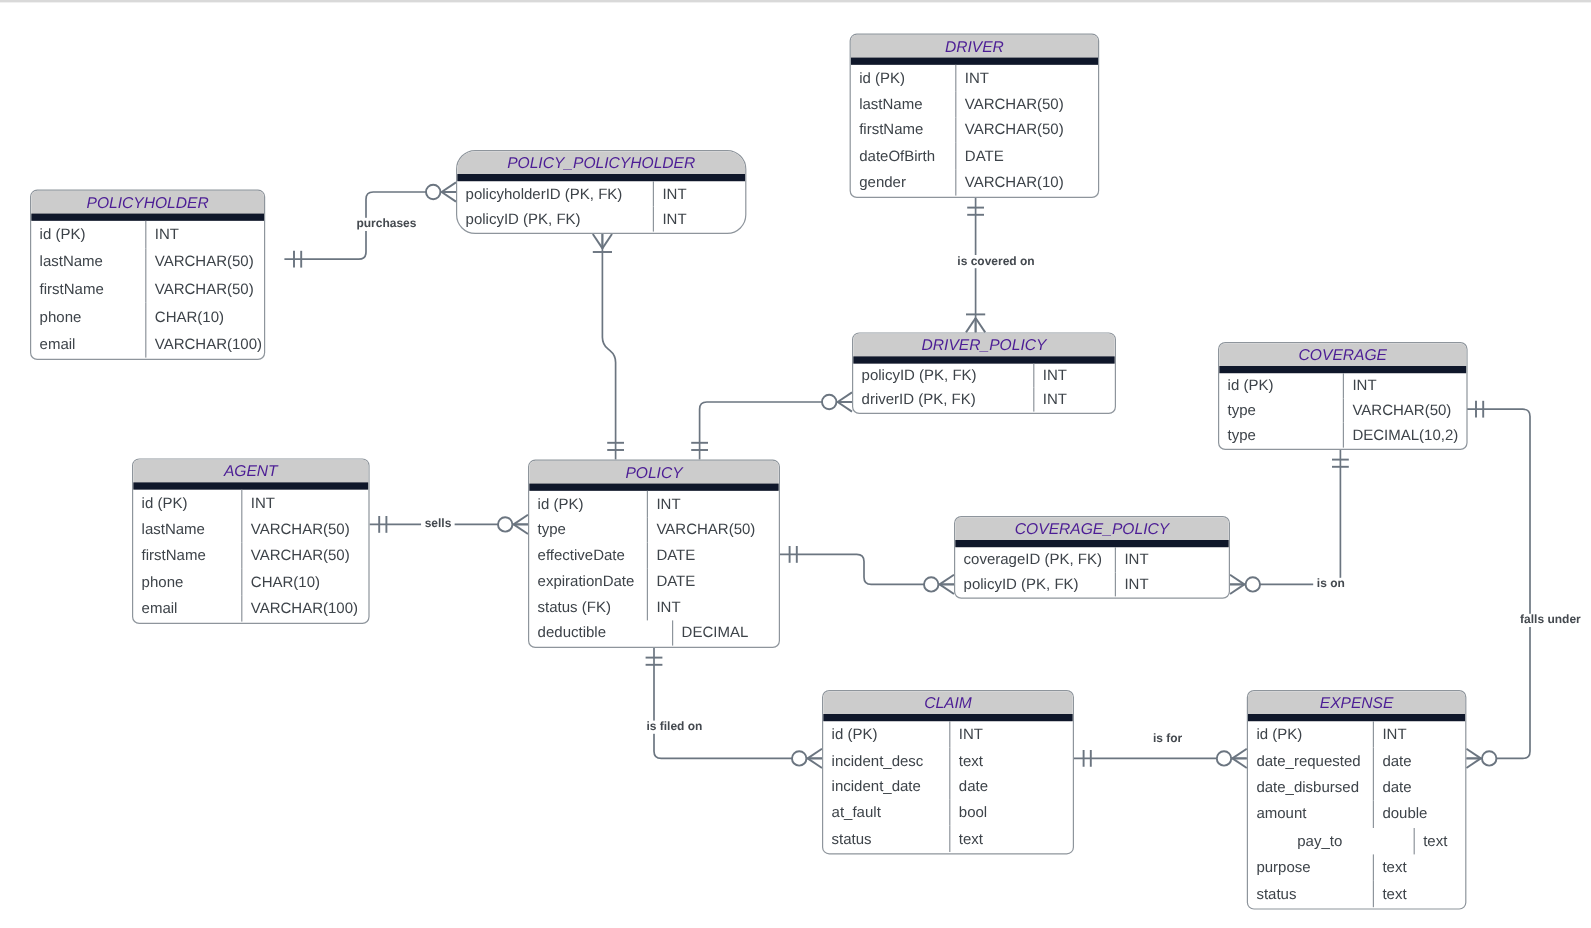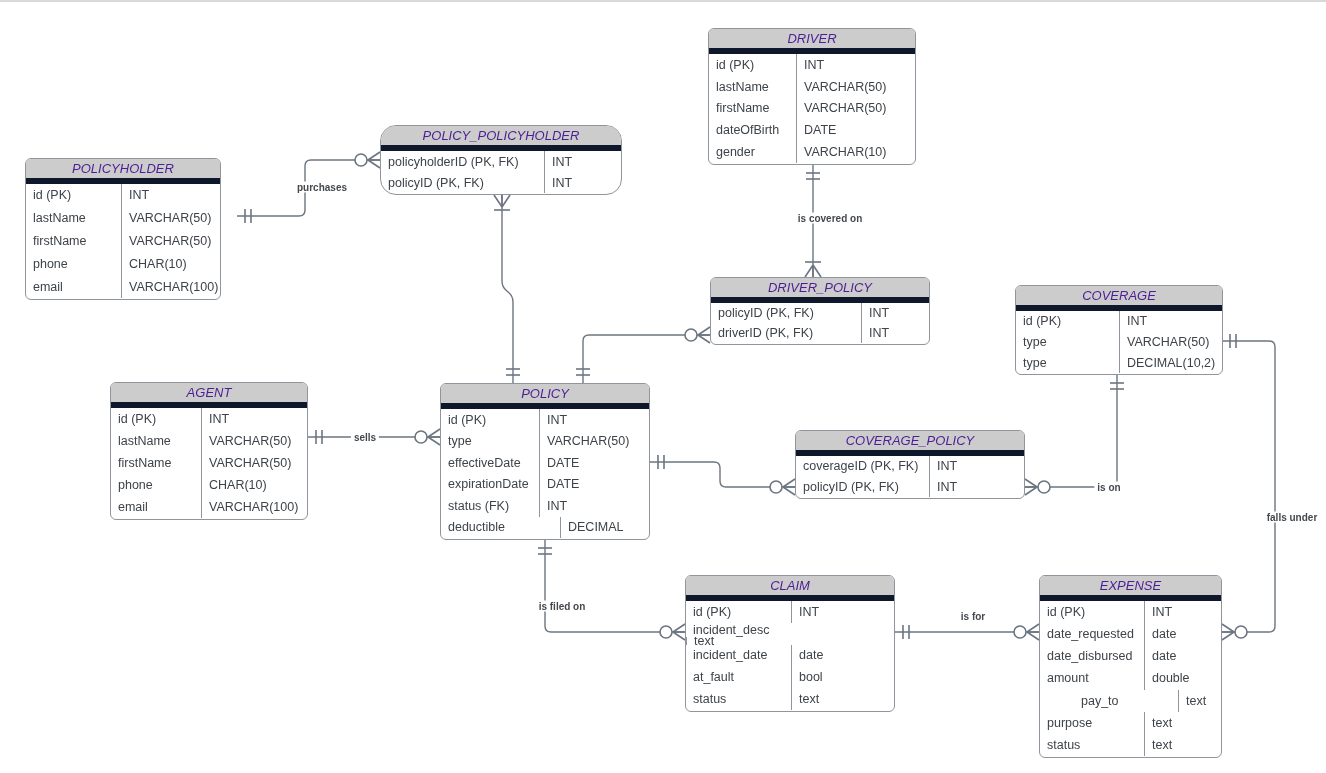--- a/index.html
+++ b/index.html
@@ -258,21 +258,21 @@
         <div class="ecell" style="width: 133px;">policyID (PK, FK)</div>
         <div class="ecell type">INT</div>
       </div>
     </div>
     <div class="etable" style="left: 685px; top: 575px; width: 210px; height: 137px;">
       <div class="ehead" style="height: 25px;">CLAIM</div>
       <div class="erow" style="height: 21.8px;">
         <div class="ecell" style="width: 105px;">id (PK)</div>
         <div class="ecell type">INT</div>
       </div>
-      <div class="erow" style="height: 21.8px; flex-direction: column;">
+      <div class="erow" style="height: 21.8px;">
         <div class="ecell" style="width: 105px;">incident_desc</div>
         <div class="ecell type">text</div>
       </div>
       <div class="erow" style="height: 21.8px;">
         <div class="ecell" style="width: 105px;">incident_date</div>
         <div class="ecell type">date</div>
       </div>
       <div class="erow" style="height: 21.8px;">
         <div class="ecell" style="width: 105px;">at_fault</div>
         <div class="ecell type">bool</div>

